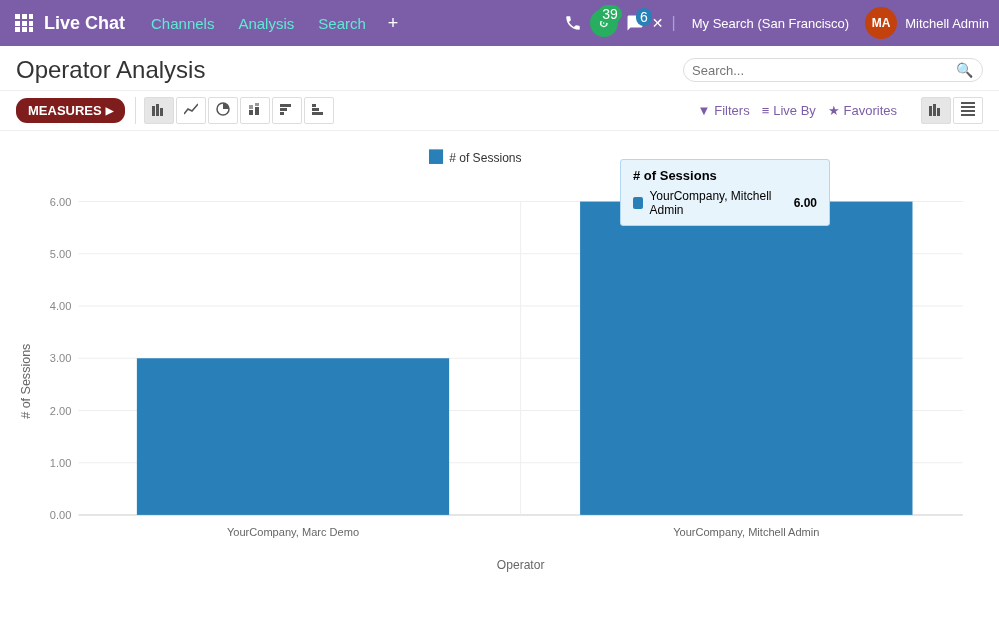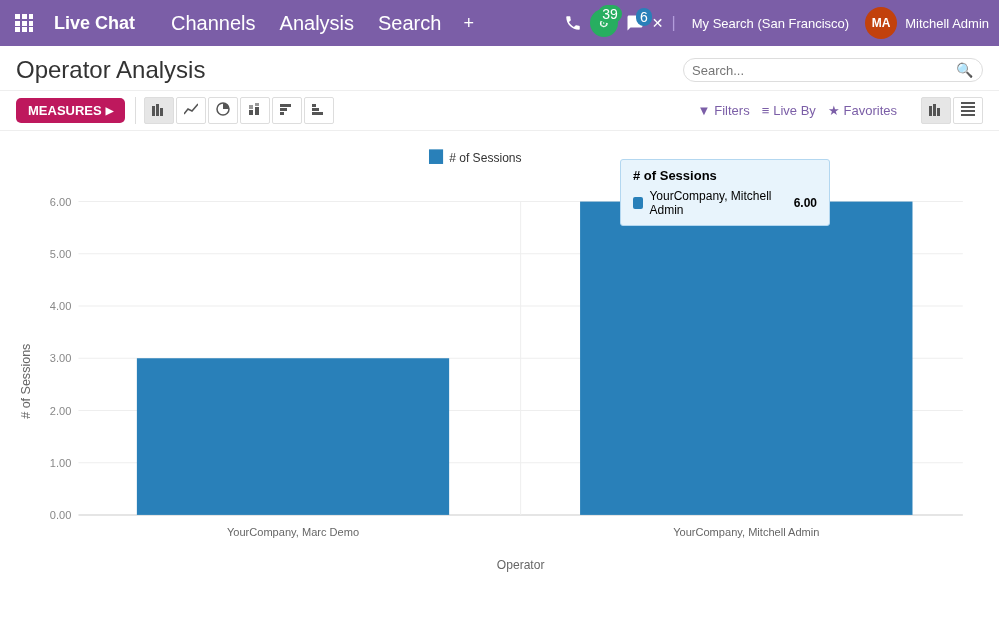--- a/index.html
+++ b/index.html
@@ -6,33 +6,33 @@
     body { font-family: Arial, sans-serif; font-size: 13px; background: #fff; width: 999px; height: 628px; overflow: hidden; }
 
     
     .topnav {
       background: #7B5EA7;
       height: 46px;
       display: flex;
       align-items: center;
       padding: 0 10px;
       color: #fff;
-      gap: 10px;
+      gap: 0;
     }
     .topnav-grid-icon {
       width: 28px; height: 28px; display: flex; align-items: center; justify-content: center; cursor: pointer;
     }
     .topnav-title {
       font-size: 18px; font-weight: bold; color: #fff; margin-right: 16px; margin-left: 6px;
     }
     .topnav-menu {
       display: flex; align-items: center; gap: 4px; flex: 1;
     }
     .topnav-menu a {
-      color: #ffffff; text-decoration: none; padding: 4px 10px; border-radius: 3px; font-size: 20px;
+      color: #5eead4; text-decoration: none; padding: 4px 10px; border-radius: 3px; font-size: 15px;
     }
     .topnav-plus {
       color: #fff; font-size: 18px; padding: 2px 8px; cursor: pointer;
     }
     .topnav-icons {
       display: flex; align-items: center; gap: 8px; margin-left: auto;
     }
     .topnav-icon-btn {
       color: #fff; font-size: 16px; cursor: pointer; position: relative; display: flex; align-items: center; justify-content: center;
     }
@@ -69,21 +69,21 @@
     .search-bar input {
       border: none; outline: none; font-size: 13px; width: 100%; color: #888;
     }
     .search-icon { color: #aaa; font-size: 14px; }
 
     
     .toolbar {
       display: flex; align-items: center; padding: 6px 16px; border-bottom: 1px solid #eee; gap: 6px;
     }
     .btn-measures {
-      background: #be185d; color: #fff; border: none; padding: 5px 12px; border-radius: 5px; cursor: pointer; font-size: 13px; display: flex; align-items: center; gap: 4px; font-weight: bold;
+      background: #7f1d1d; color: #fff; border: none; padding: 5px 12px; border-radius: 11px; cursor: pointer; font-size: 13px; display: flex; align-items: center; gap: 4px; font-weight: bold;
     }
     .btn-measures .arrow { font-size: 10px; }
     .chart-type-btns {
       display: flex; align-items: center; gap: 2px; border-left: 1px solid #ddd; margin-left: 4px; padding-left: 8px;
     }
     .chart-btn {
       border: 1px solid #ddd; background: #fff; padding: 4px 7px; cursor: pointer; border-radius: 2px; color: #555; font-size: 13px;
     }
     .chart-btn.active { background: #e6e6e6; }
     .filter-area {

